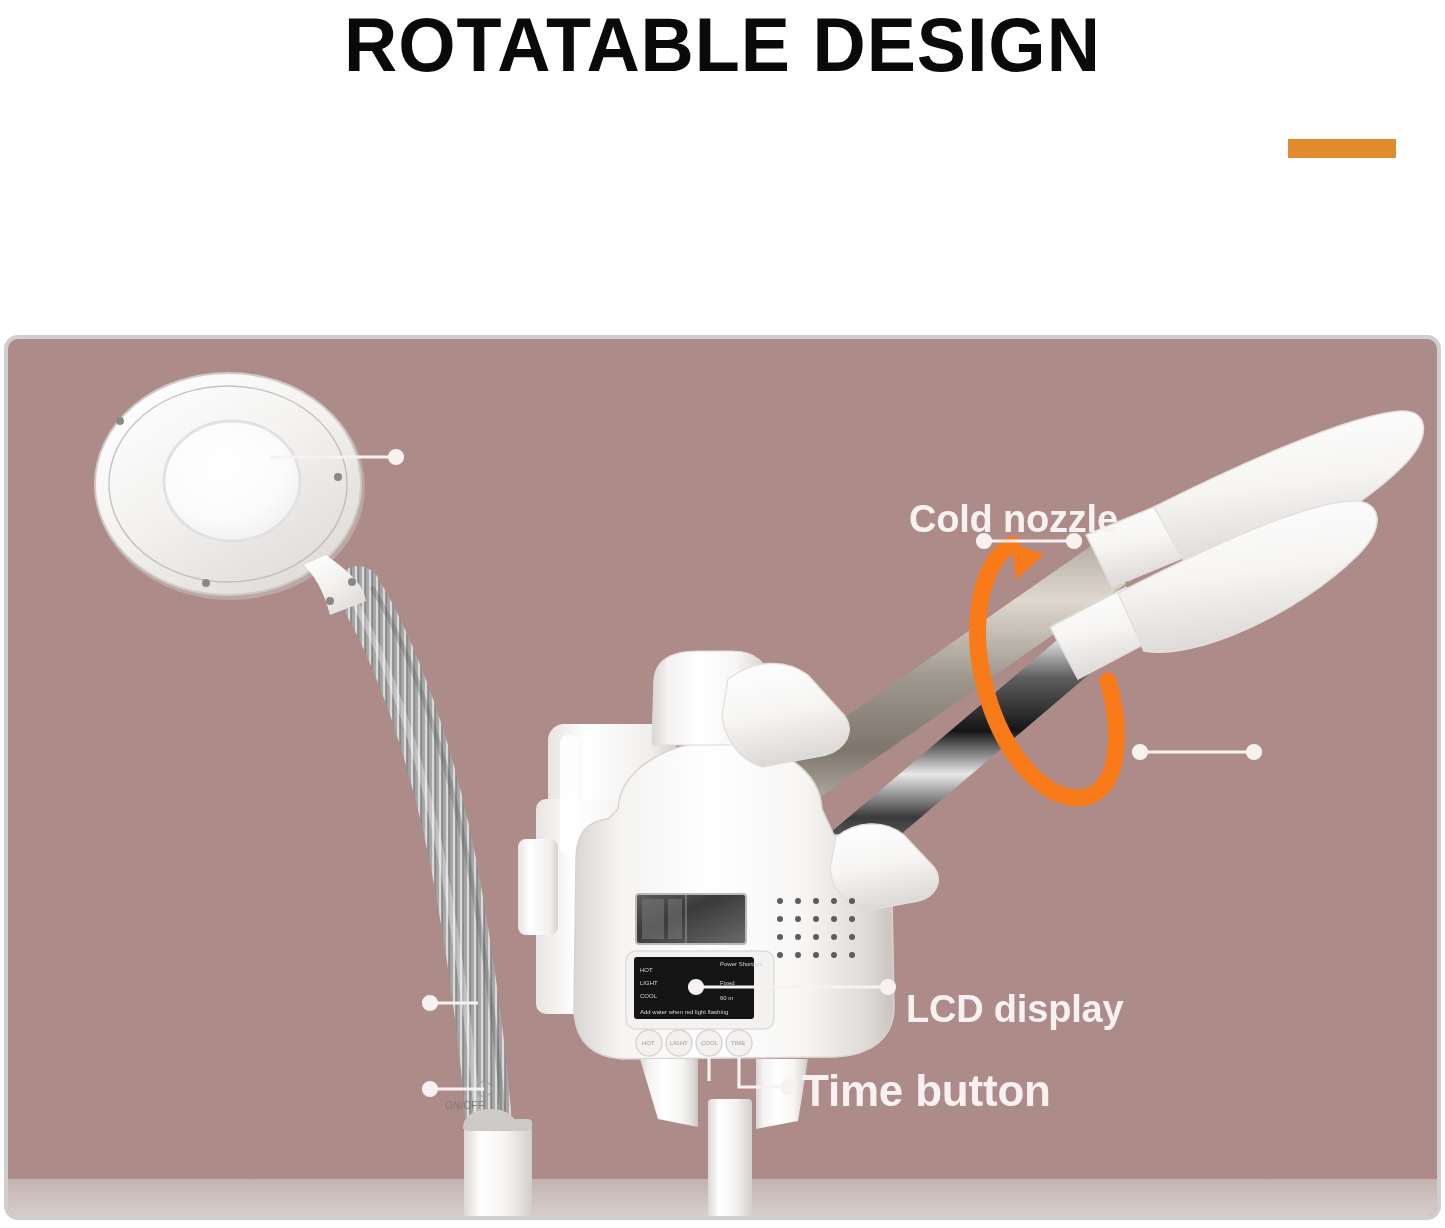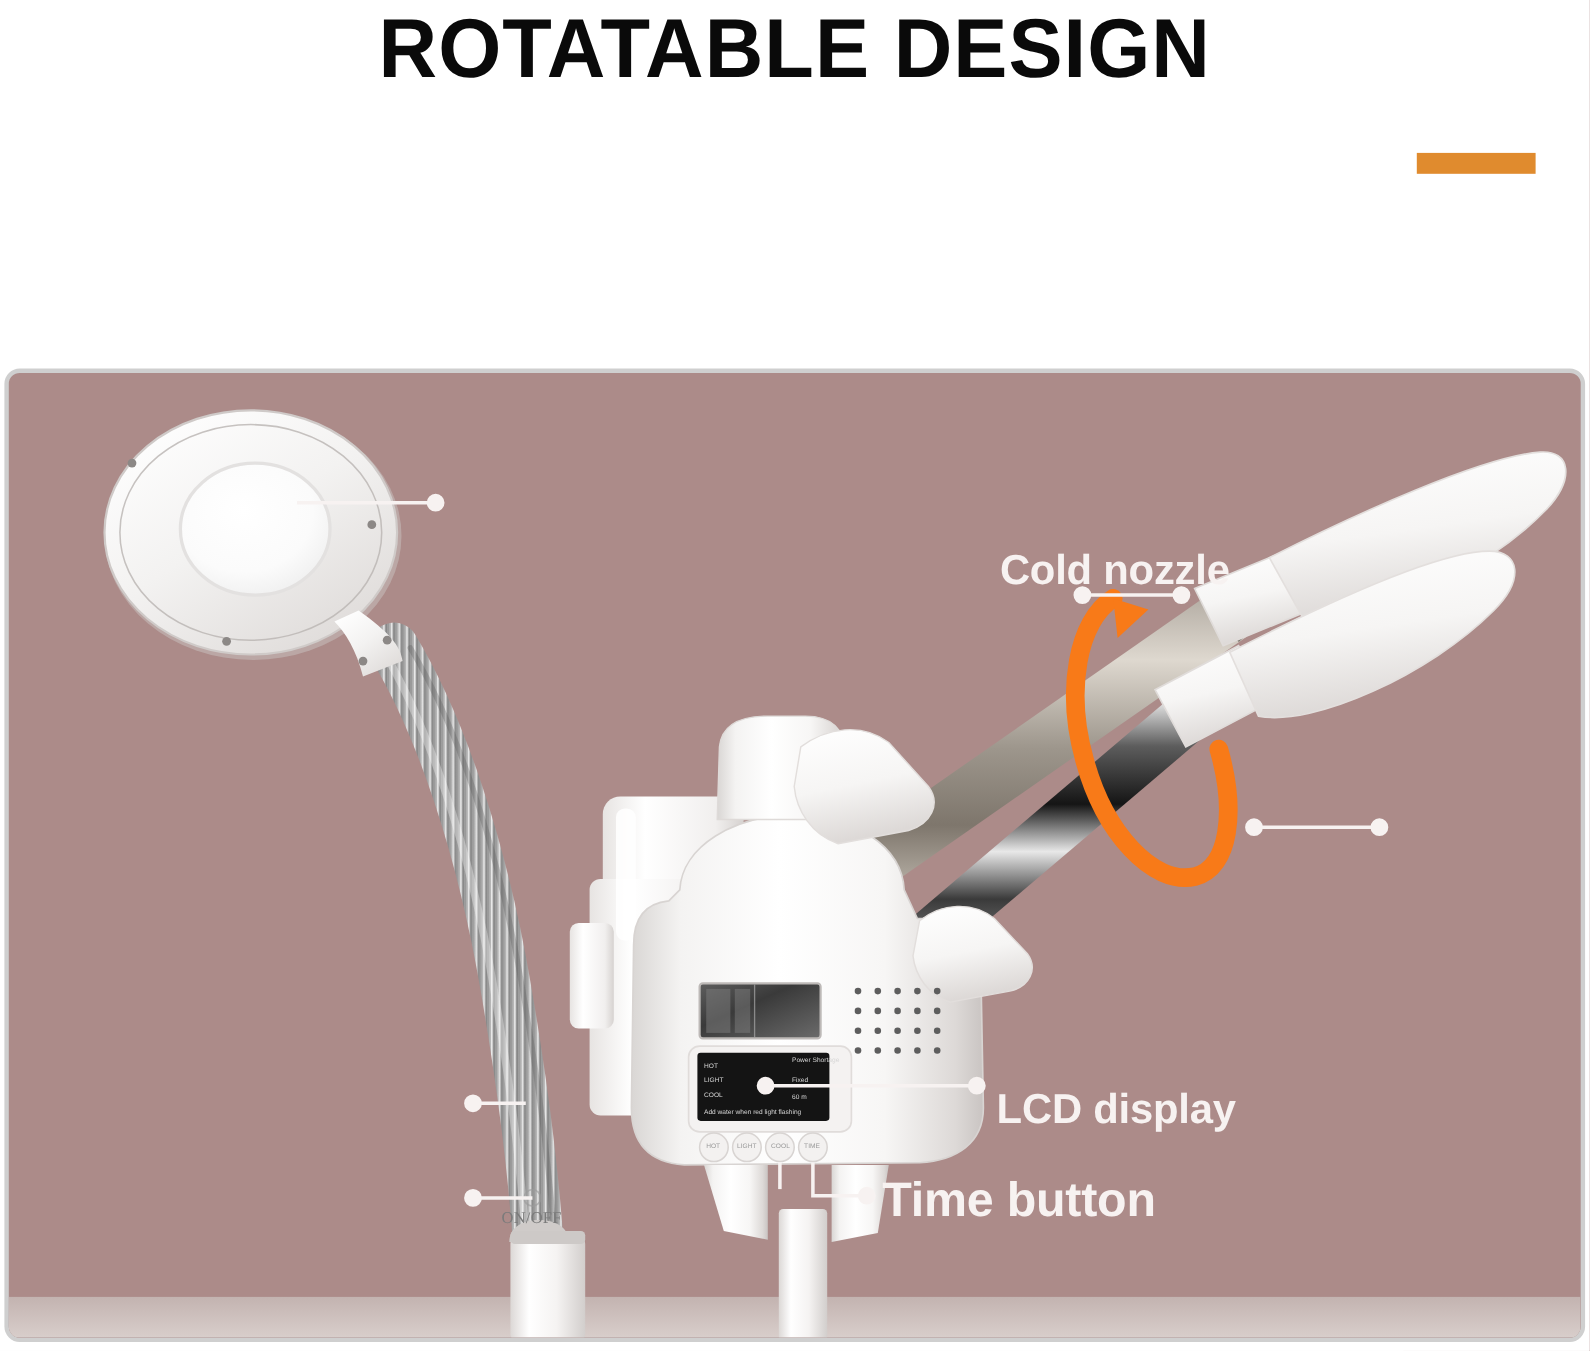--- a/index.html
+++ b/index.html
@@ -62,24 +62,24 @@
   .lbl-ion          { left: 405px;  top: 442px;  font-size: 38px; }
   .lbl-cold-nozzle  { left: 909px;  top: 498px;  font-size: 38px; }
   .lbl-thermal-nozz { left: 1056px; top: 768px;  font-size: 38px; }
   .lbl-lcd          { left: 906px;  top: 947px;  font-size: 38px; margin-top: 41px; }
   .lbl-thermal-sw   { right: 1017px;top: 985px;  font-size: 38px; text-align: right; }
   .lbl-cold-sw      { right: 1017px;top: 1066px; font-size: 38px; text-align: right; }
   .lbl-time-btn     { left: 802px;  top: 1066px; font-size: 44px; }
 
   .onoff-text {
     position: absolute;
-    left: 456px; top: 1100px;
-    font-size: 15px;
+    left: 445px; top: 1100px;
+    font-size: 10px;
     color: #7b7b7b;
-    font-family: Liberation Serif, serif;
+    font-family: Liberation Sans, sans-serif;
     letter-spacing: 0.2px;
   }
   .lcd-hint {
     position: absolute;
     font-size: 6px;
     color: #d6d6d6;
     font-family: "Liberation Sans", sans-serif;
     white-space: nowrap;
   }
   .btn-cap {

